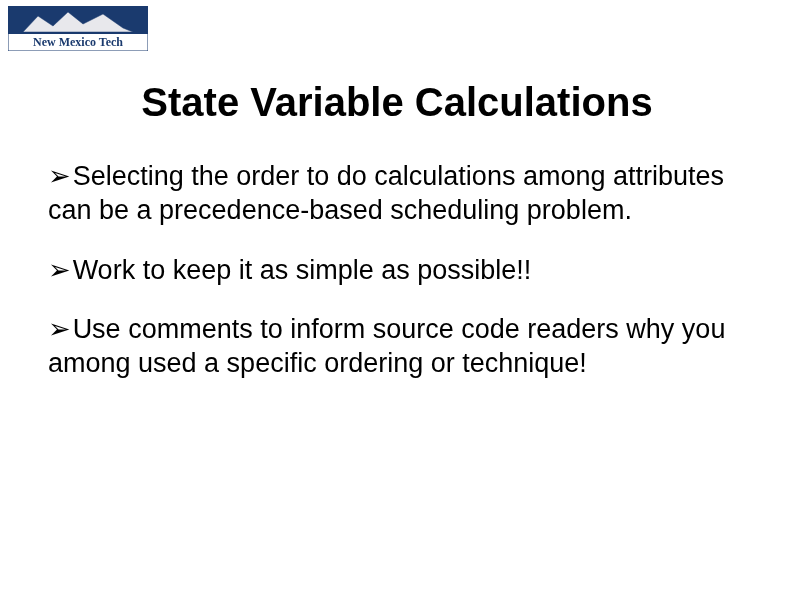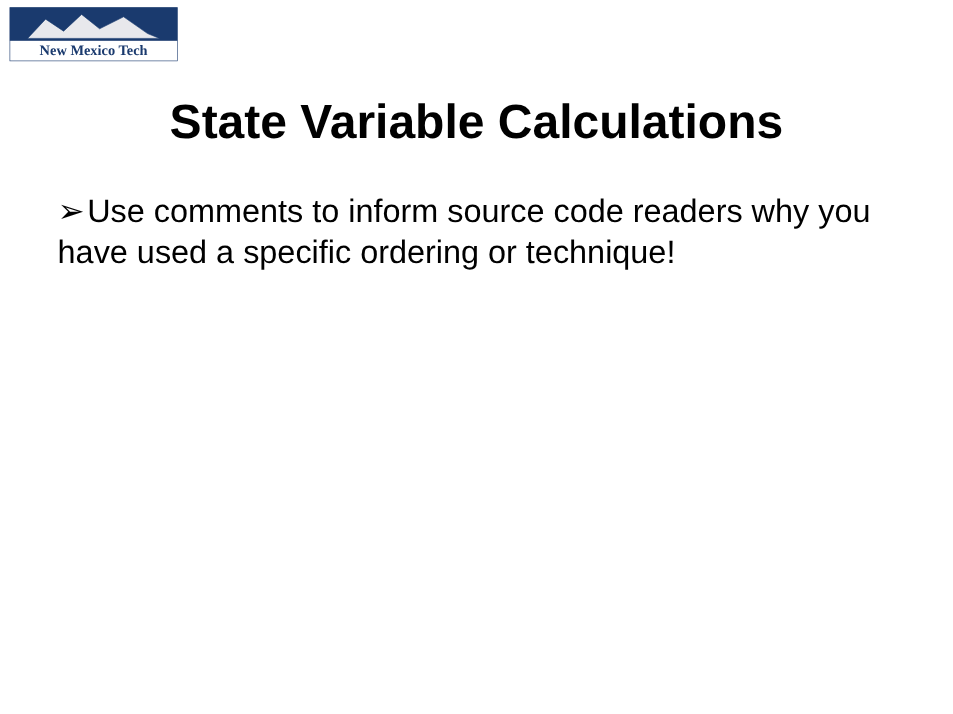--- a/index.html
+++ b/index.html
@@ -58,15 +58,21 @@
     <rect x="0" y="0" width="140" height="28" fill="#1a3a6e"></rect>
     <polygon points="15,26 30,10 45,20 60,6 75,18 95,8 115,22 125,26" fill="#e8e8ec" stroke="#1a3a6e" stroke-width="0.5"></polygon>
     <text x="70" y="40" font-family="Georgia, serif" font-size="12" font-weight="bold" fill="#1a3a6e" text-anchor="middle">New Mexico Tech</text>
   </svg>
 </div>
 
 <h1 class="slide-title">State Variable Calculations</h1>
 
 <div class="body-area">
   <div class="bullet-item">
-    <span class="bullet-marker">➢</span><span>Use comments to inform source code readers why you have used a specific ordering or technique!</span>
+    <span class="bullet-marker">➢</span><span>Selecting the order to do calculations among attributes can be a precedence-based scheduling problem.</span>
+  </div>
+  <div class="bullet-item">
+    <span class="bullet-marker">➢</span><span>Work to keep it as simple as possible!!</span>
+  </div>
+  <div class="bullet-item">
+    <span class="bullet-marker">➢</span><span>Use comments to inform source code readers why you among used a specific ordering or technique!</span>
   </div>
 </div>
 
 </body></html>

